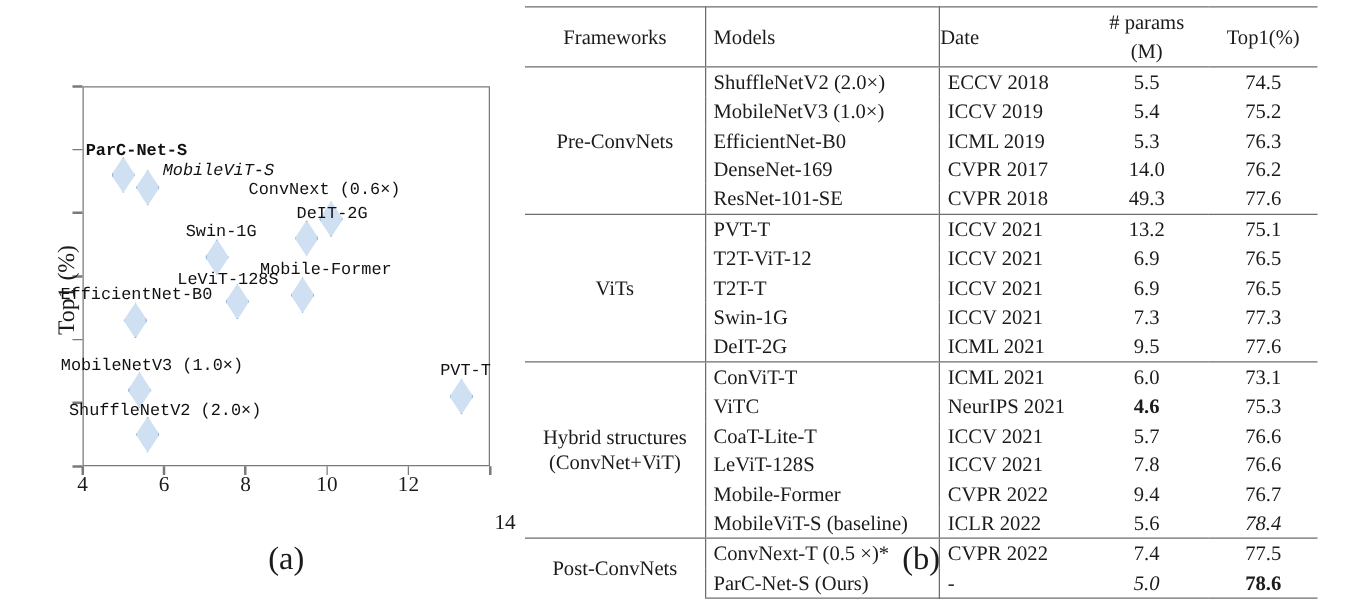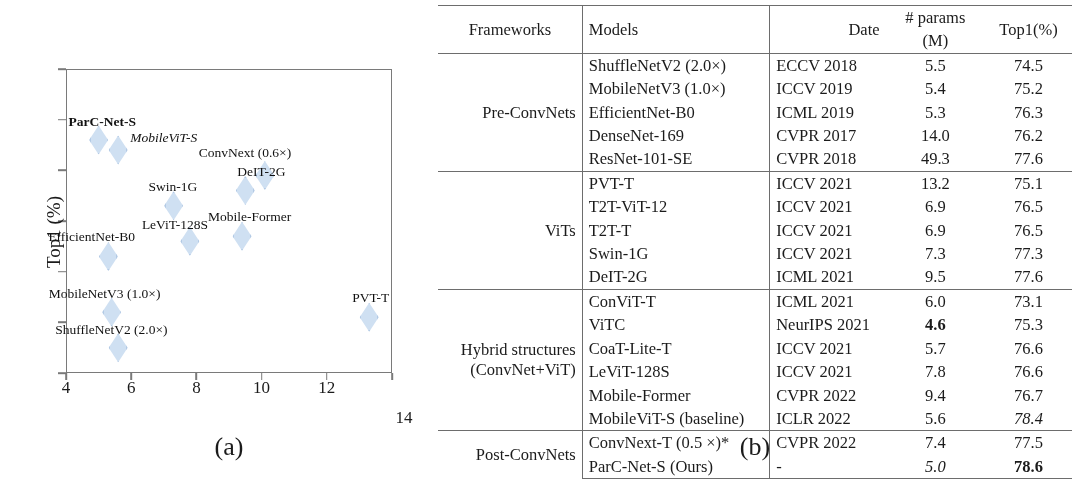--- a/index.html
+++ b/index.html
@@ -28,40 +28,40 @@
   }
   #xlabel{position:absolute;left:66px;top:398px;width:326px;text-align:center;font-size:19px;}
   #caption-a{position:absolute;left:66px;top:432px;width:326px;text-align:center;font-size:26px;}
   .diamond{
     position:absolute;width:17px;height:27px;
     background:#cfe0f2;border:1.1px solid #96b4d8;
     transform:translate(-50%,-50%);
     clip-path:polygon(50% 0%,100% 50%,50% 100%,0% 50%);
   }
   .ptlabel{
-    position:absolute;font-size:13.5px;white-space:nowrap;color:#111;
+    position:absolute;font-size:13.5px;white-space:nowrap;color:#111;font-family:Liberation Mono, monospace;
   }
   .ptlabel.b{font-weight:bold;}
   .ptlabel.i{font-style:italic;}
 
   
-  #fig-b{position:absolute;left:430px;top:0;width:650px;height:482px;}
+  #fig-b{position:absolute;left:412px;top:0;width:650px;height:482px;}
   table.tbl{
     position:absolute;left:8px;top:5px;width:634px;
     border-collapse:collapse;font-size:16.5px;
   }
   table.tbl td{padding:0 6px;height:23.4px;line-height:23.4px;vertical-align:middle;}
-  .c-fw{width:140px;text-align:right;border-right:1.3px solid #6d6d6d;}
+  .c-fw{width:140px;text-align:center;border-right:1.3px solid #6d6d6d;}
   .c-md{width:200px;text-align:left;border-right:1.3px solid #6d6d6d;padding-left:10px;}
   .c-dt{width:118px;text-align:left;padding-left:10px;}
   .c-pm{width:100px;text-align:center;}
   .c-tp{width:80px;text-align:center;}
   .hdr td{height:24px;line-height:24px;text-align:center;}
   .hdr .c-md{text-align:left;}
-  .hdr .c-dt{text-align:right;padding-left:0;}
+  .hdr .c-dt{text-align:left;padding-left:0;}
   .rule-top td{border-top:1.6px solid #6d6d6d;}
   .rule-mid td{border-top:1.3px solid #6d6d6d;}
   .rule-bot td{border-bottom:1.5px solid #6d6d6d;}
   .bold{font-weight:bold;}
   .ital{font-style:italic;margin-top:12px;}
   #caption-b{position:absolute;left:8px;top:432px;width:634px;text-align:center;font-size:26px;}
 </style>
 </head>
 <body>
 

